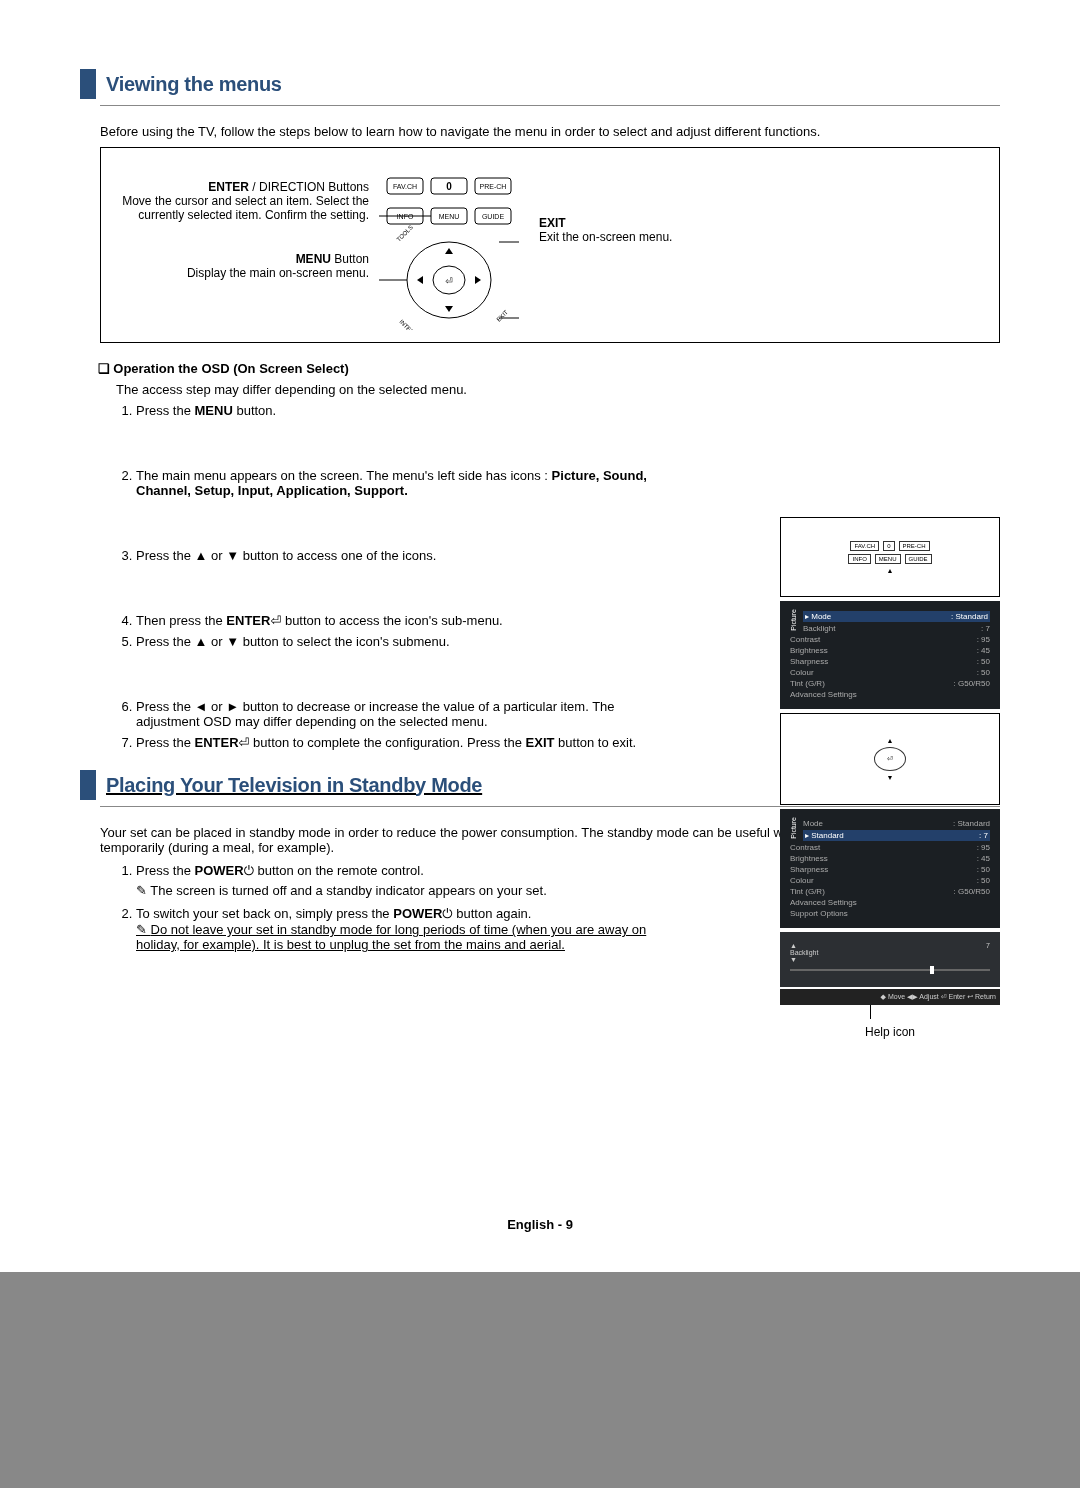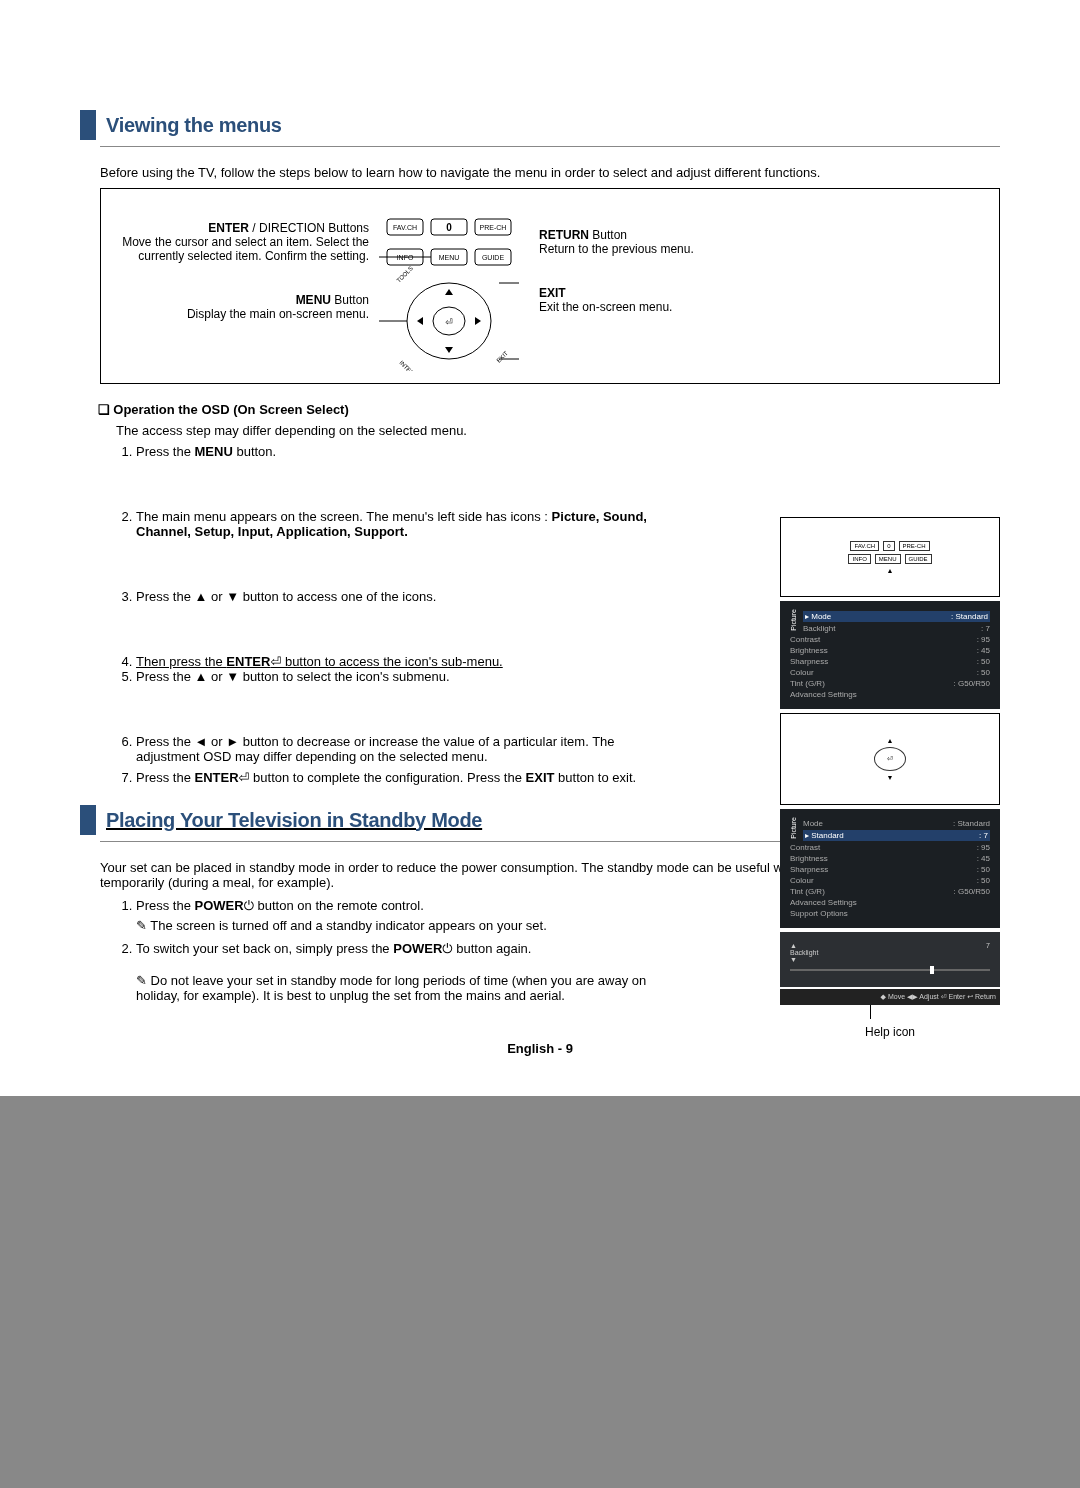--- a/index.html
+++ b/index.html
@@ -5,25 +5,25 @@
   body {
     margin: 0;
     padding: 0;
     background: #888;
     font-family: Arial, Helvetica, sans-serif;
     font-size: 13px;
     color: #000;
   }
   .page {
     width: 1080px;
-    height: 1096px;
+    height: 1272px;
     background: #fff;
     margin: 0 auto;
     box-sizing: border-box;
-    padding: 100px 80px 60px 80px;
+    padding: 59px 80px 60px 80px;
     position: relative;
     box-shadow: 0 0 8px rgba(0,0,0,0.25);
   }
   .section-head {
     display: flex;
     align-items: center;
     margin-top: 10px;
     margin-bottom: 6px;
   }
   .section-bar {
@@ -221,38 +221,34 @@
 
         <line x1="0" y1="56" x2="52" y2="56" stroke="#000"></line>
         <line x1="0" y1="120" x2="28" y2="120" stroke="#000"></line>
         <line x1="120" y1="82" x2="140" y2="82" stroke="#000"></line>
         <line x1="120" y1="158" x2="140" y2="158" stroke="#000"></line>
       </svg>
     </div>
 
     <div class="right-labels">
       <div class="grp">
-        <div><b>RETURN</b><span> Button</span></div>
-        <div>Return to the previous menu.</div>
-      </div>
-      <div class="grp">
         <div><b>EXIT</b></div>
         <div>Exit the on-screen menu.</div>
       </div>
     </div>
   </div>
 
   <div class="sub-head">Operation the OSD (On Screen Select)</div>
   <div class="body-text">The access step may differ depending on the selected menu.</div>
 
   <ol class="steps">
     <li>Press the <b>MENU</b> button.</li>
     <li>The main menu appears on the screen. The menu's left side has icons : <b>Picture, Sound, Channel, Setup, Input, Application, Support.</b></li>
     <li>Press the ▲ or ▼ button to access one of the icons.</li>
-    <li style="margin-bottom:0;text-decoration:underline;">Then press the <b>ENTER</b>⏎ button to access the icon's sub-menu.</li>
+    <li style="margin-bottom:6px;">Then press the <b>ENTER</b>⏎ button to access the icon's sub-menu.</li>
     <li>Press the ▲ or ▼ button to select the icon's submenu.</li>
     <li style="margin-bottom:6px;">Press the ◄ or ► button to decrease or increase the value of a particular item. The adjustment OSD may differ depending on the selected menu.</li>
     <li style="margin-bottom:6px;">Press the <b>ENTER</b>⏎ button to complete the configuration. Press the <b>EXIT</b> button to exit.</li>
   </ol>
 
   <div class="side-col">
     <div class="mini-remote">
       <div class="row">
         <span class="btn">FAV.CH</span>
         <span class="btn">0</span>
@@ -373,18 +369,18 @@
   <hr class="sep">
   <div class="intro-text">Your set can be placed in standby mode in order to reduce the power consumption. The standby mode can be useful when you wish to interrupt viewing temporarily (during a meal, for example).</div>
 
   <ol class="steps tight">
     <li>
       Press the <b>POWER</b>⏻ button on the remote control.
       <div class="note" style="margin-top:4px;">The screen is turned off and a standby indicator appears on your set.</div>
     </li>
     <li>
       To switch your set back on, simply press the <b>POWER</b>⏻ button again.
-      <div class="note" style="margin-top:16px;">Do not leave your set in standby mode for long periods of time (when you are away on holiday, for example). It is best to unplug the set from the mains and aerial.</div>
+      <div class="note" style="margin-top:0;text-decoration:underline;">Do not leave your set in standby mode for long periods of time (when you are away on holiday, for example). It is best to unplug the set from the mains and aerial.</div>
     </li>
   </ol>
 
   <div class="footer">English - 9</div>
 </div>
 
 </body></html>

